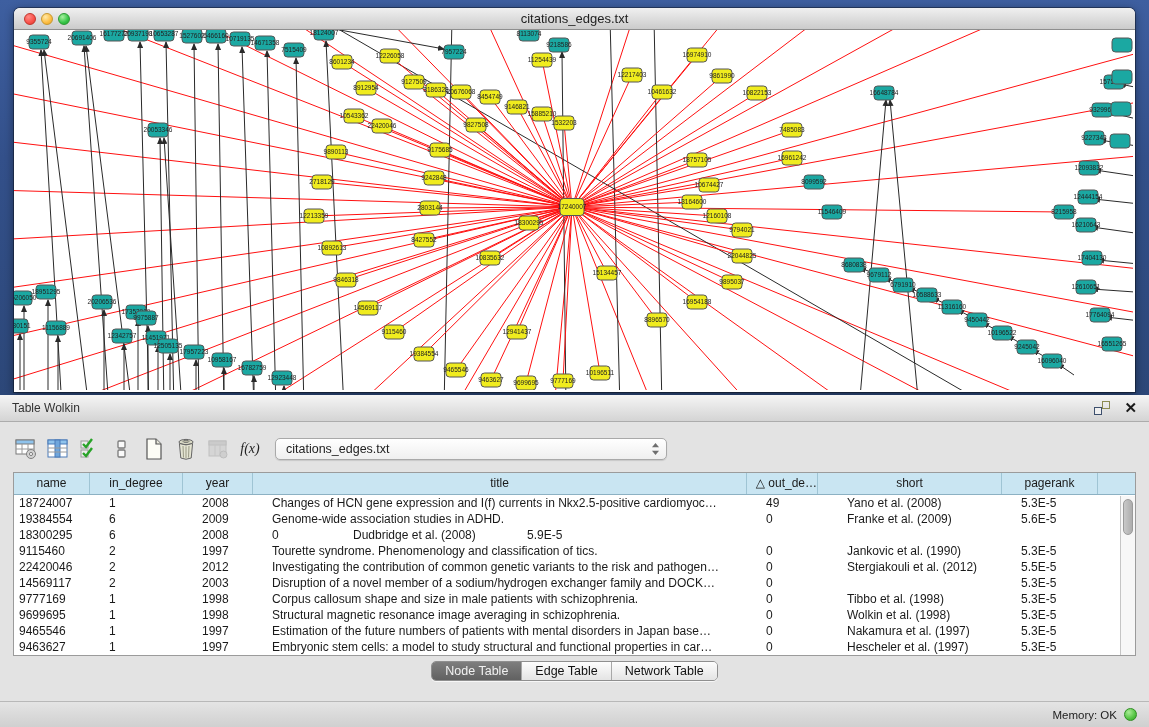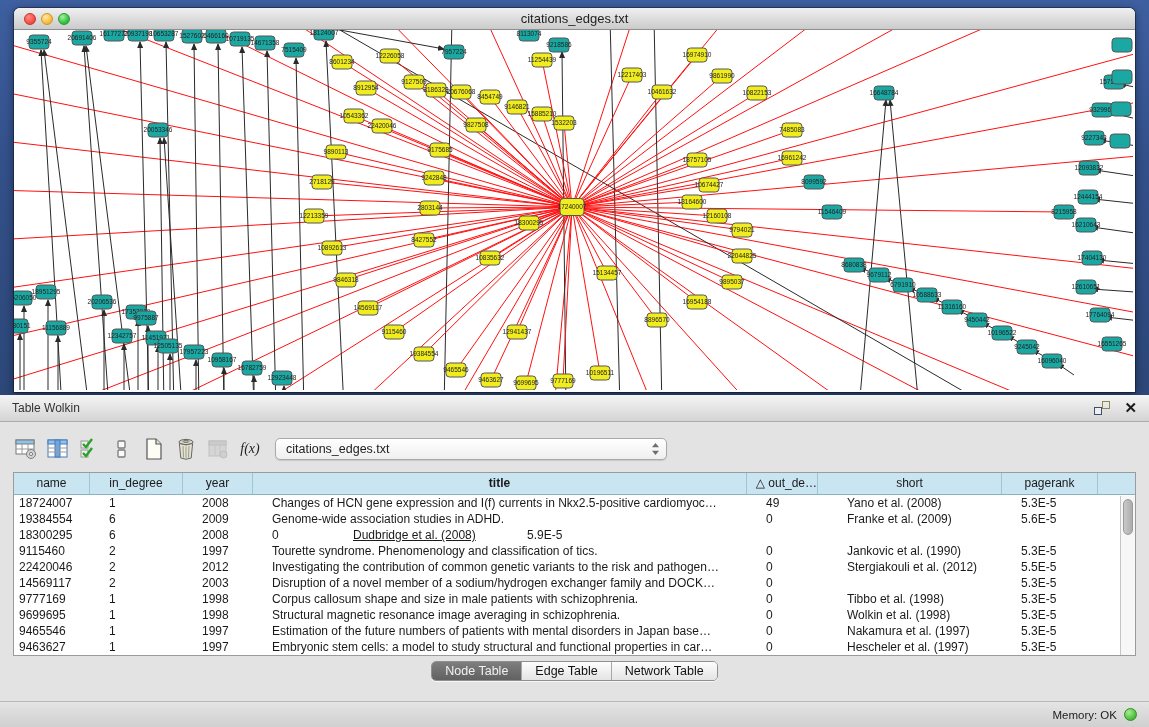--- a/index.html
+++ b/index.html
@@ -530,21 +530,21 @@
             <path d="M4.5 13 L1 8.7 L8 8.7 Z" fill="#6E6E6E"></path>
           </svg>
       </div>
     </div>
 
     <div class="table-wrap">
       <div class="hdr-row" id="hdr-row">
           <div class="hcell" style="width: 76px;">name</div>
           <div class="hcell" style="width: 93px;">in_degree</div>
           <div class="hcell" style="width: 70px;">year</div>
-          <div class="hcell" style="width: 494px; font-weight: bold;">title</div>
+          <div class="hcell" style="width: 494px;">title</div>
           <div class="hcell" style="width: 71px; text-align: right;">△ out_de…</div>
           <div class="hcell" style="width: 184px;">short</div>
           <div class="hcell" style="width: 96px;">pagerank</div>
         </div>
       <div class="tbody" id="tbody">
           <div class="trow">
             <div class="tcell c0" style="width: 90px;">18724007</div>
             <div class="tcell c1" style="width: 93px;">1</div>
             <div class="tcell c2" style="width: 70px;">2008</div>
             <div class="tcell c3" style="width: 494px;">Changes of HCN gene expression and I(f) currents in Nkx2.5-positive cardiomyoc…</div>
@@ -559,21 +559,21 @@
             <div class="tcell c3" style="width: 494px;">Genome-wide association studies in ADHD.</div>
             <div class="tcell c4" style="width: 71px;">0</div>
             <div class="tcell c5" style="width: 184px;">Franke et al. (2009)</div>
             <div class="tcell c6" style="width: 96px;">5.6E-5</div>
           </div>
           <div class="trow">
             <div class="tcell c0" style="width: 90px;">18300295</div>
             <div class="tcell c1" style="width: 93px;">6</div>
             <div class="tcell c2" style="width: 70px;">2008</div>
             <div class="tcell c4" style="width: 71px;">0</div>
-            <div class="tcell c5" style="width: 184px; text-decoration: underline;">Dudbridge et al. (2008)</div>
+            <div class="tcell c5" style="width: 184px;">Dudbridge et al. (2008)</div>
             <div class="tcell c6" style="width: 96px;">5.9E-5</div>
           </div>
           <div class="trow">
             <div class="tcell c0" style="width: 90px;">9115460</div>
             <div class="tcell c1" style="width: 93px;">2</div>
             <div class="tcell c2" style="width: 70px;">1997</div>
             <div class="tcell c3" style="width: 494px;">Tourette syndrome. Phenomenology and classification of tics.</div>
             <div class="tcell c4" style="width: 71px;">0</div>
             <div class="tcell c5" style="width: 184px;">Jankovic et al. (1990)</div>
             <div class="tcell c6" style="width: 96px;">5.3E-5</div>

